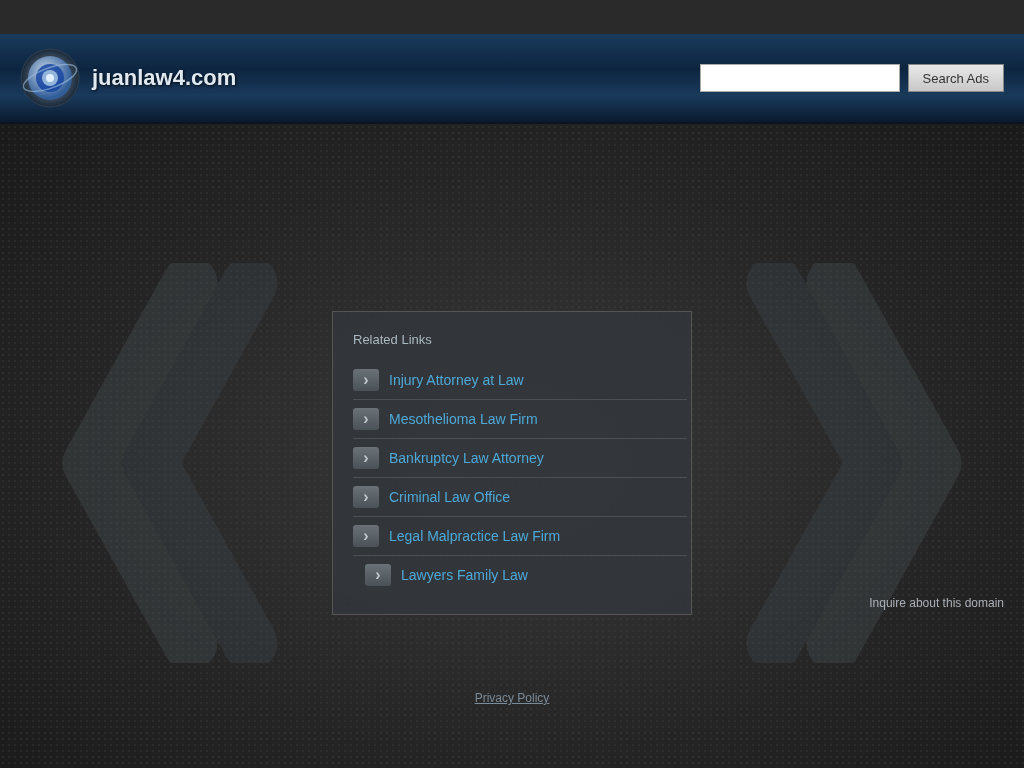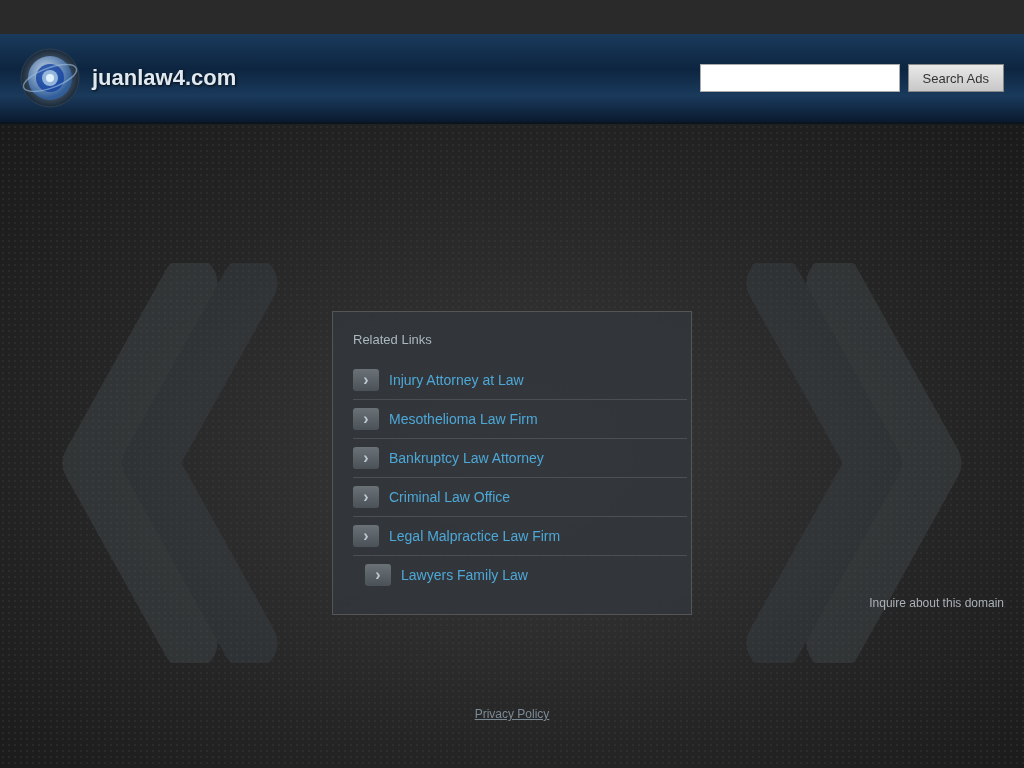--- a/index.html
+++ b/index.html
@@ -175,21 +175,21 @@
       right: 20px;
       color: #aab0b8;
       font-size: 12px;
       text-decoration: none;
       cursor: pointer;
     }
 
     
     #footer {
       position: absolute;
-      bottom: 80px;
+      bottom: 96px;
       left: 50%;
       transform: translateX(-50%);
       text-align: center;
     }
 
     #privacy-policy-link {
       color: #7a8a96;
       font-size: 12px;
       text-decoration: underline;
       cursor: pointer;

